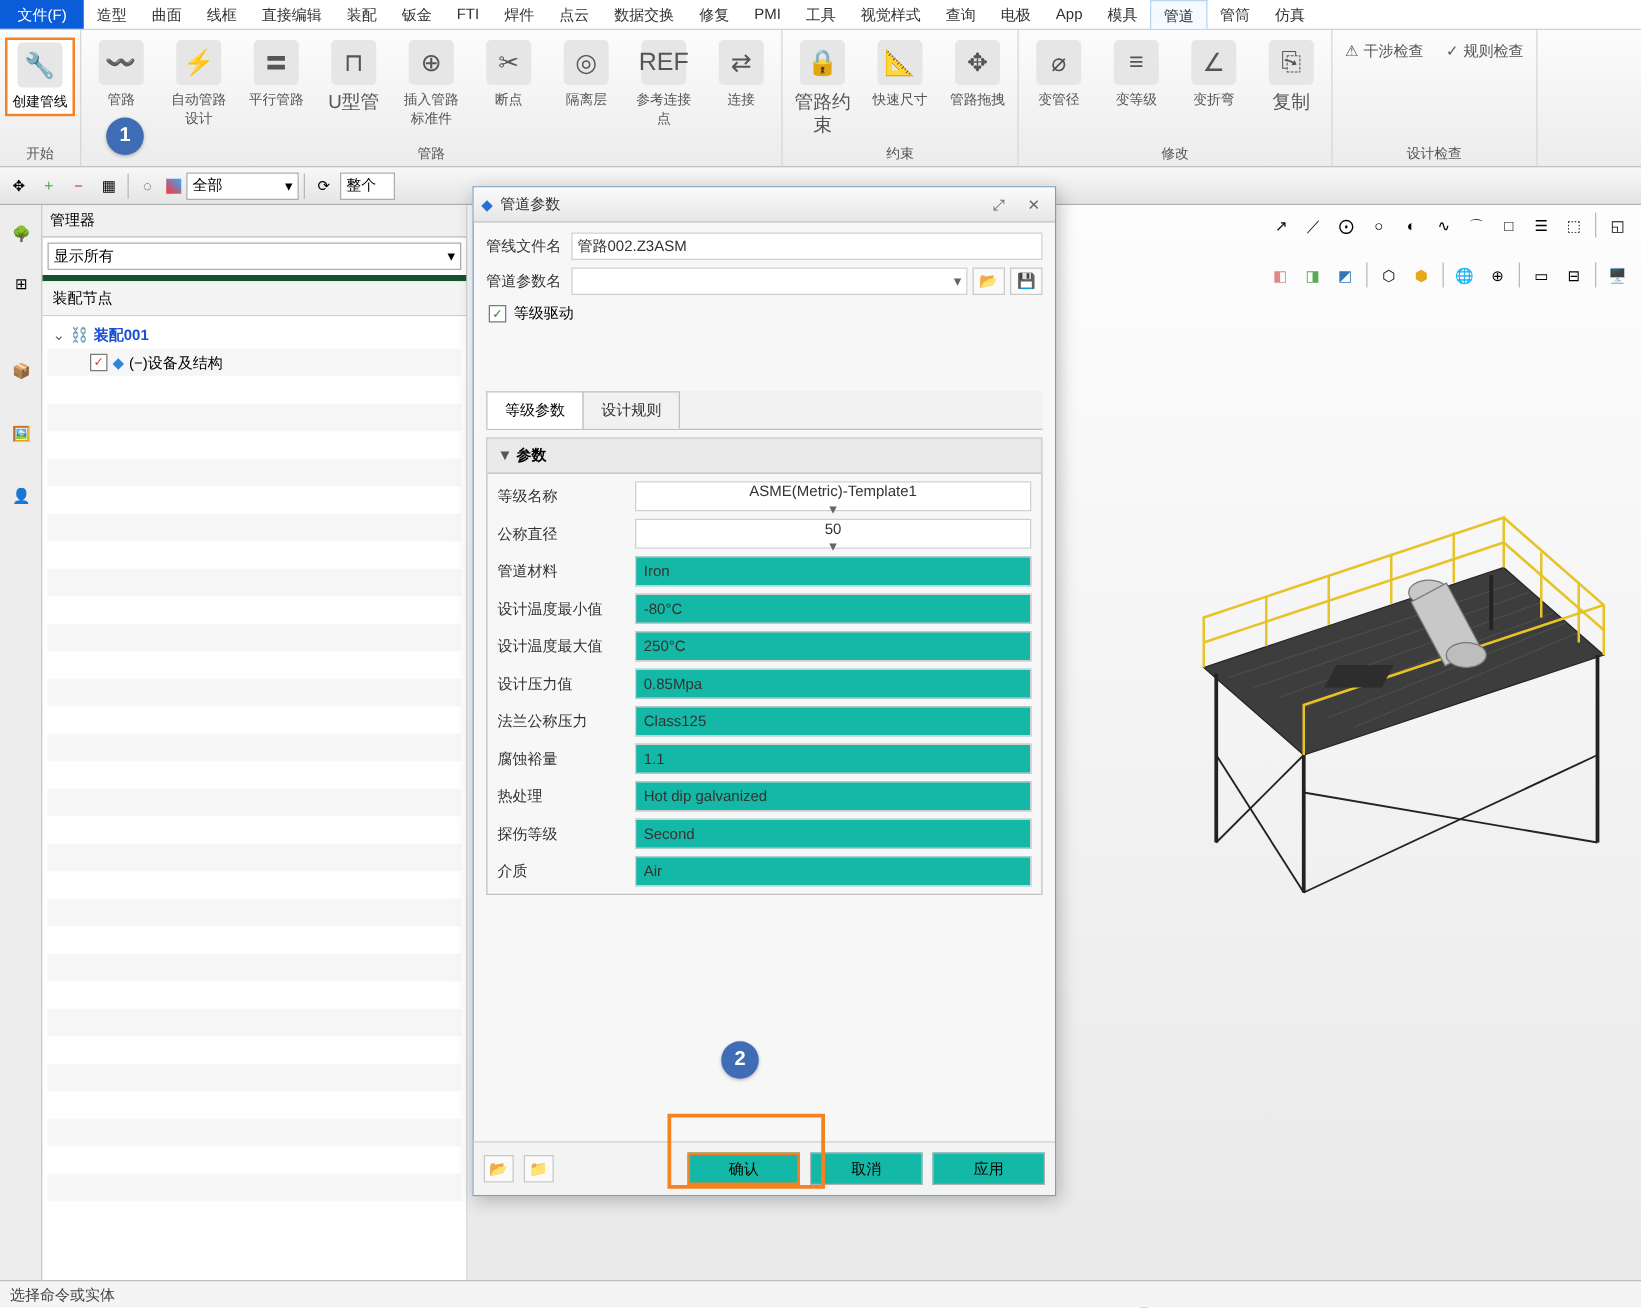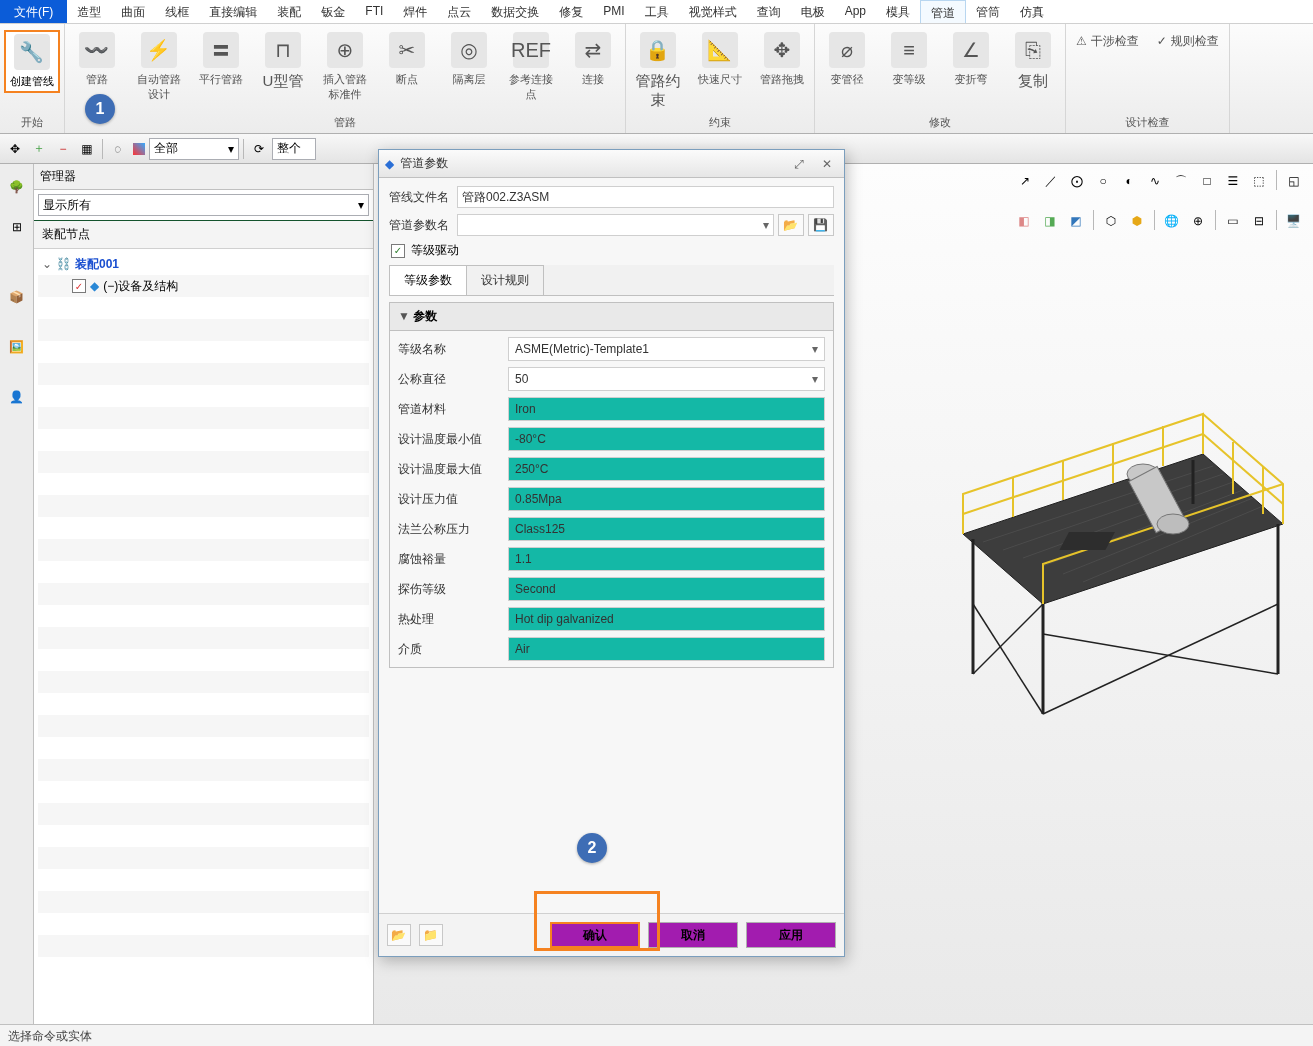--- a/index.html
+++ b/index.html
@@ -29,21 +29,21 @@
 .tb-btn { width: 22px; height: 22px; display: flex; align-items: center; justify-content: center; cursor: pointer; border: 1px solid transparent; }
 .tb-sep { width: 1px; height: 20px; background: #b8b8b8; margin: 0 2px; }
 .tb-combo { height: 22px; border: 1px solid #abadb3; background: #fff; padding: 0 4px; display: flex; align-items: center; min-width: 90px; justify-content: space-between; }
 
 
 .main { display: flex; height: calc(100% - 24px - 110px - 30px - 22px); }
 .left-tabs { width: 34px; background: #ededed; border-right: 1px solid #c0c0c0; display: flex; flex-direction: column; }
 .left-tab { width: 34px; height: 34px; display: flex; align-items: center; justify-content: center; cursor: pointer; margin-top: 6px; }
 .manager { width: 340px; border-right: 1px solid #c0c0c0; display: flex; flex-direction: column; }
 .manager-header { padding: 4px 6px; background: #f0f0f0; border-bottom: 1px solid #c0c0c0; }
-.manager-combo-row { display: flex; padding: 4px; gap: 4px; align-items: flex-start; border-bottom: 1px solid #14532d; }
+.manager-combo-row { display: flex; padding: 4px; gap: 4px; align-items: flex-start; border-bottom: 5px solid #14532d; }
 .manager-combo { flex: 1; height: 22px; border: 1px solid #abadb3; background: #fff; padding: 0 4px; display: flex; align-items: center; justify-content: space-between; }
 .tree { flex: 1; background: #fff; padding: 4px; overflow: auto; }
 .tree-row { display: flex; align-items: center; height: 22px; gap: 4px; padding-left: 4px; }
 .tree-row.alt { background: #f6f6f6; }
 .tree-row .chev { width: 10px; color: #666; }
 .viewport { flex: 1; background: linear-gradient(#fdfdfd,#e9e9e9); position: relative; overflow: hidden; }
 .viewport-toolbar { position: absolute; top: 6px; right: 8px; display: flex; gap: 4px; }
 .viewport-toolbar2 { position: absolute; top: 46px; right: 8px; display: flex; gap: 4px; }
 
 
@@ -54,34 +54,34 @@
 .dlg-title { height: 28px; background: linear-gradient(#fbfbfb,#e6e6e6); display: flex; align-items: center; padding: 0 6px; gap: 6px; border-bottom: 1px solid #c0c0c0; }
 .dlg-title .t { flex: 1; color: #333; }
 .dlg-title .wbtn { width: 22px; text-align: center; color: #666; cursor: pointer; }
 .dlg-body { padding: 8px 10px 4px 10px; display: flex; flex-direction: column; gap: 6px; }
 .field-row { display: flex; align-items: center; gap: 4px; }
 .field-label { width: 64px; color: #333; }
 .text-input { flex: 1; height: 22px; border: 1px solid #cfcfcf; background: #fff; padding: 0 4px; display: flex; align-items: center; color: #333; }
 .icon-btn { width: 26px; height: 22px; border: 1px solid #c8c8c8; background: #fafafa; display: flex; align-items: center; justify-content: center; cursor: pointer; }
 .checkbox-row { display: flex; align-items: center; gap: 6px; padding-left: 2px; }
 .checkbox { width: 14px; height: 14px; border: 1px solid #7a7a7a; background: #fff; display: flex; align-items: center; justify-content: center; font-size: 10px; color: #2a7b2a; }
-.dlg-tabs { display: flex; border-bottom: 1px solid #c0c0c0; background: #f1f1f1; }
+.dlg-tabs { display: flex; border-bottom: 1px solid #c0c0c0; background: #f1f1f1; margin-top: 48px; }
 .dlg-tab { padding: 6px 14px; border: 1px solid #c0c0c0; border-bottom: none; background: #fff; margin-right: -1px; cursor: pointer; }
 .dlg-tab.inactive { background: #f1f1f1; color: #333; }
 .param-box { border: 1px solid #c0c0c0; flex: 1; background: #f7f7f7; display: flex; flex-direction: column; }
 .param-header { background: #e9e9e9; padding: 5px 8px; border-bottom: 1px solid #c0c0c0; font-weight: bold; }
 .param-header::before { content: "▼ "; color: #555; }
 .param-grid { padding: 6px 8px; display: flex; flex-direction: column; gap: 6px; }
 .param-row { display: flex; align-items: center; gap: 10px; }
 .param-row .plabel { width: 100px; color: #333; }
 .param-row .pval { flex: 1; height: 24px; border: 1px solid #cfcfcf; background: #14b8a6; padding: 0 6px; display: flex; align-items: center; color: #333; }
-.param-row .pval.combo { background: #fff; justify-content: space-between; }
+.param-row .pval.combo { background: #fff; justify-content: space-between; flex-direction: column; }
 .dlg-footer { margin-top: auto; display: flex; align-items: center; padding: 8px; gap: 8px; border-top: 1px solid #d0d0d0; background: #f3f3f3; }
 .dlg-footer .spacer { flex: 1; }
-.dlg-btn { min-width: 90px; height: 26px; border: 1px solid #b0b0b0; background: #a21caf; display: flex; align-items: center; justify-content: center; cursor: pointer; font-weight: bold; }
+.dlg-btn { min-width: 90px; height: 26px; border: 1px solid #b0b0b0; background: #14b8a6; display: flex; align-items: center; justify-content: center; cursor: pointer; }
 .dlg-btn.primary { border: 2px solid #f58220; }
 .footer-icon { width: 24px; height: 22px; border: 1px solid #c8c8c8; background: #fafafa; display: flex; align-items: center; justify-content: center; cursor: pointer; }
 
 .confirm-highlight { position: absolute; border: 3px solid #f58220; pointer-events: none; }
 
 .statusbar { position: absolute; bottom: 0; left: 0; right: 0; height: 22px; background: #f4f4f4; border-top: 1px solid #c0c0c0; padding: 3px 8px; color: #444; }
 
 svg { display: block; }
 </style>
 </head>
@@ -457,26 +457,26 @@
           </div>
           <div class="param-row">
             <div class="plabel">法兰公称压力</div>
             <div class="pval">Class125</div>
           </div>
           <div class="param-row">
             <div class="plabel">腐蚀裕量</div>
             <div class="pval">1.1</div>
           </div>
           <div class="param-row">
+            <div class="plabel">热处理</div>
+            <div class="pval">Hot dip galvanized</div>
+          </div>
+          <div class="param-row">
             <div class="plabel">探伤等级</div>
             <div class="pval">Second</div>
-          </div>
-          <div class="param-row">
-            <div class="plabel">热处理</div>
-            <div class="pval">Hot dip galvanized</div>
           </div>
           <div class="param-row">
             <div class="plabel">介质</div>
             <div class="pval">Air</div>
           </div>
         </div>
     </div>
   </div>
   <div class="dlg-footer">
     <div class="footer-icon">📂</div>

